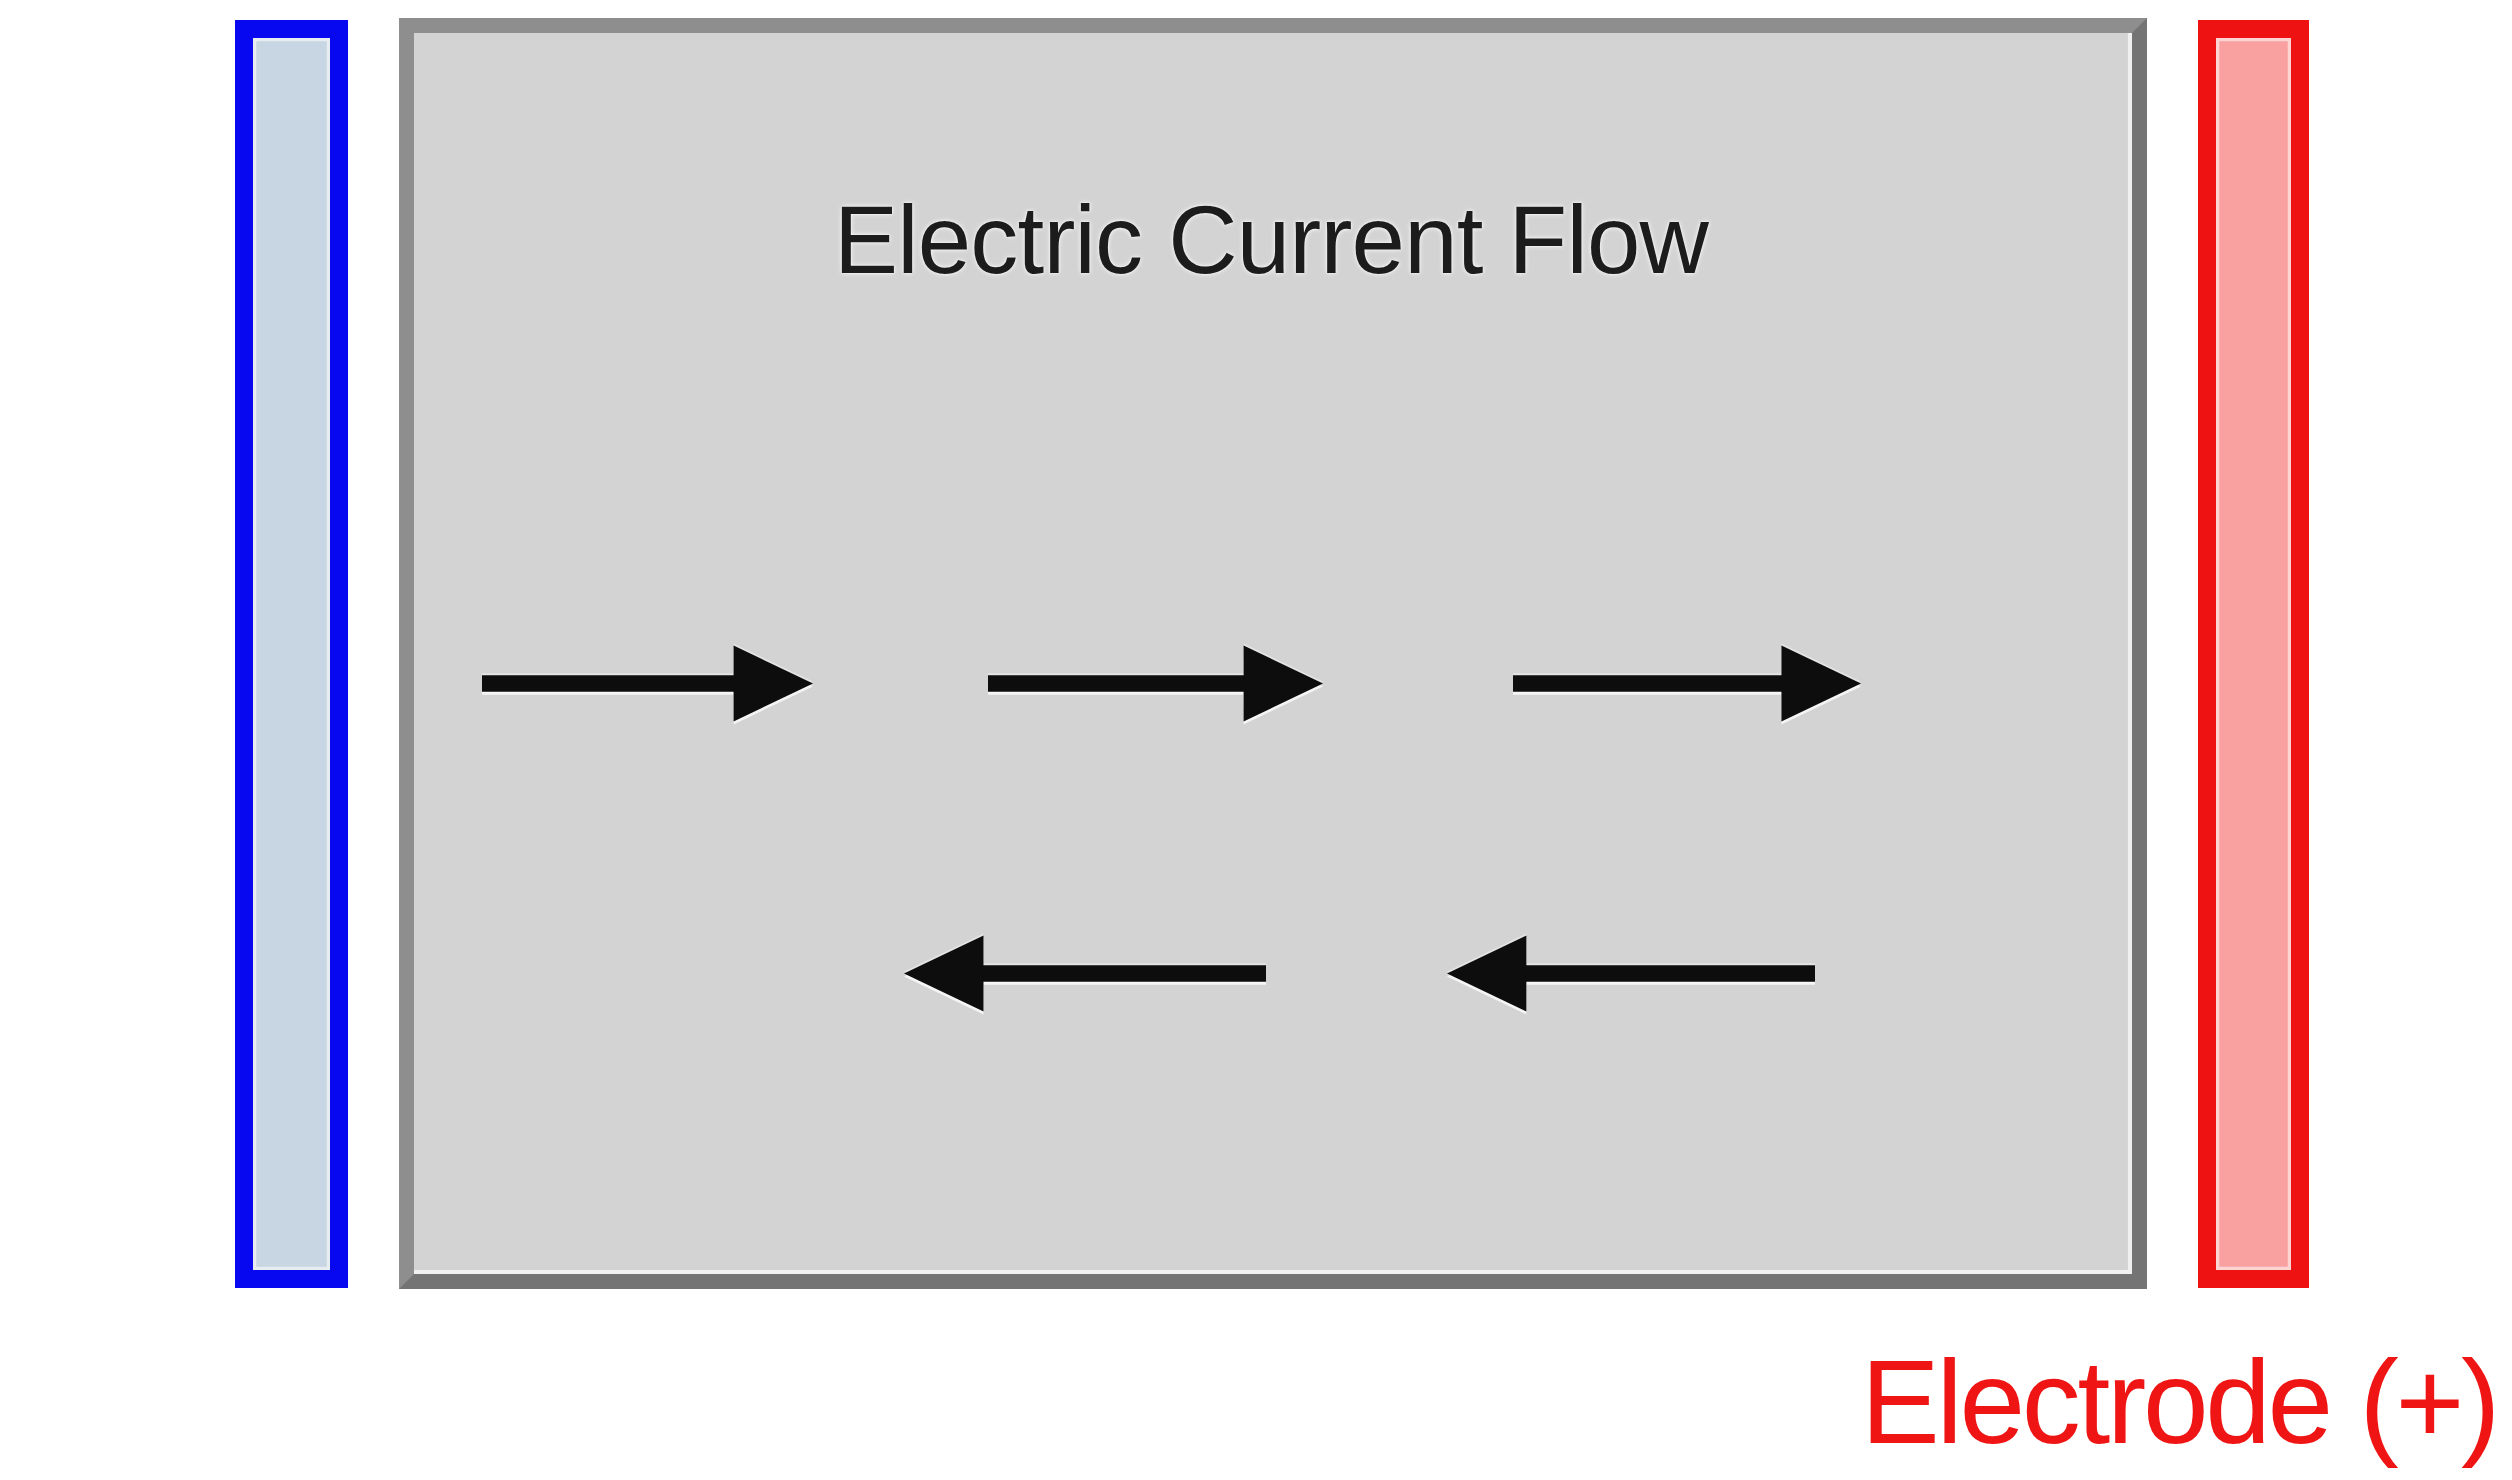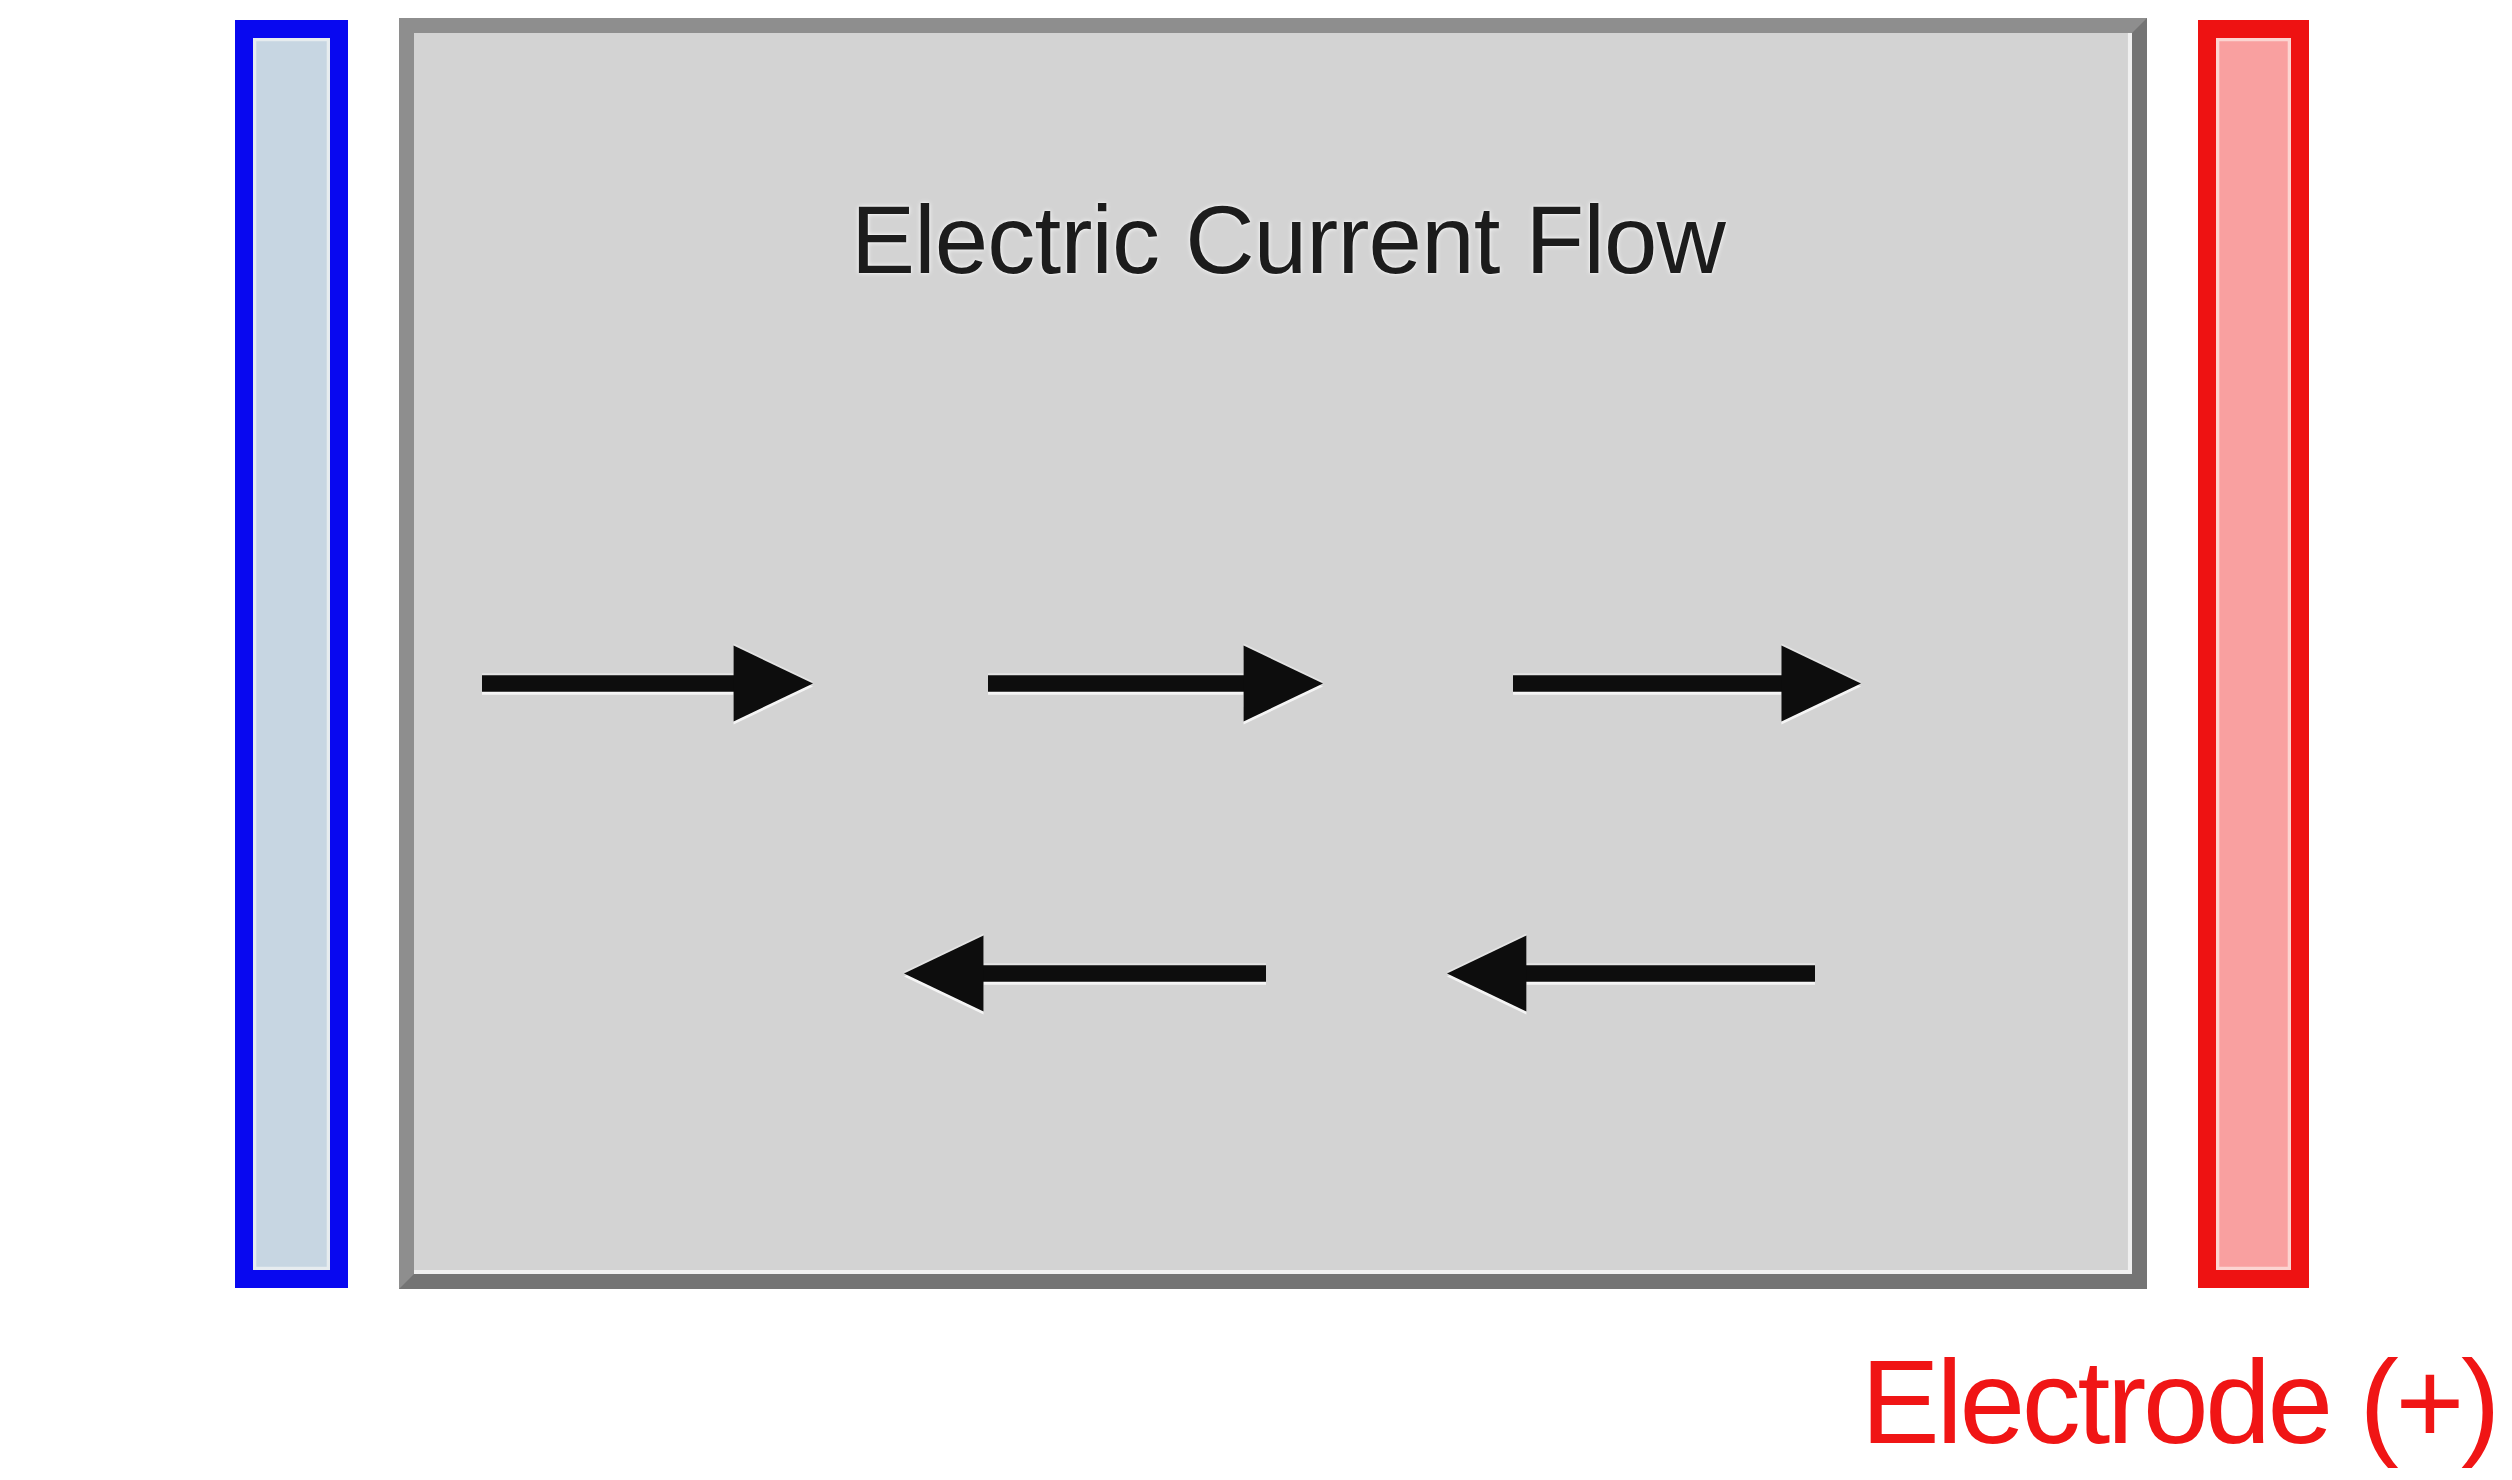--- a/index.html
+++ b/index.html
@@ -50,21 +50,21 @@
     border-color: var(--chamber-border-light, #8e8e8e)
                   var(--chamber-border-dark, #747474)
                   var(--chamber-border-dark, #747474)
                   var(--chamber-border-light, #8e8e8e);
     background: var(--chamber-fill, #d3d3d3);
     box-shadow: inset -4.1px -4.1px 0 rgba(255,255,255,0.65);
   }
 
   .chamber-title {
     position: absolute;
-    left: 414px;
+    left: 397px;
     top: 192px;
     width: 1748px;
     text-align: center;
     font-size: 96px;
     line-height: 1;
     letter-spacing: -0.8px;
     color: var(--title, #1c1c1c);
     text-shadow: 0 0 5px rgba(255,255,255,0.95), 0 0 1.7px rgba(255,255,255,0.9);
   }
 

